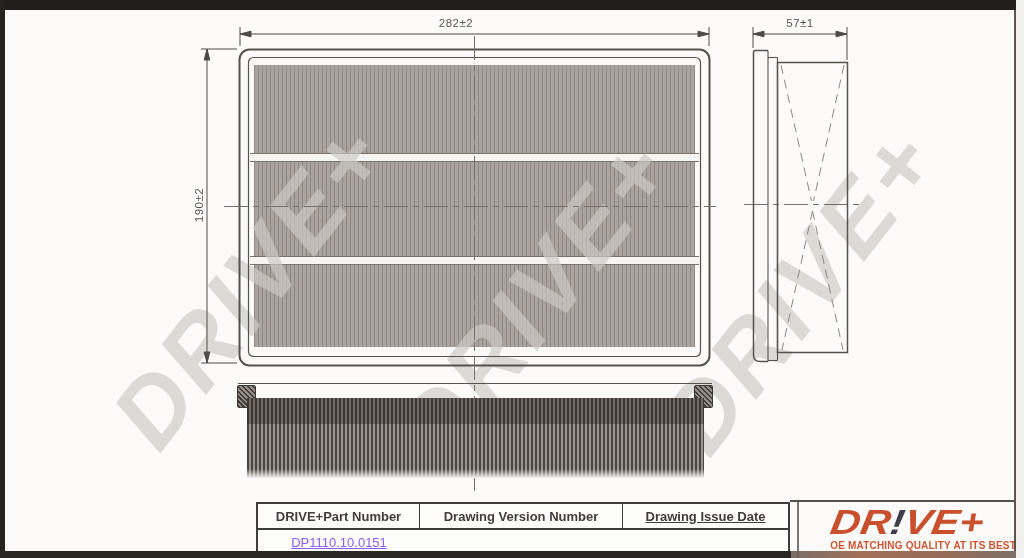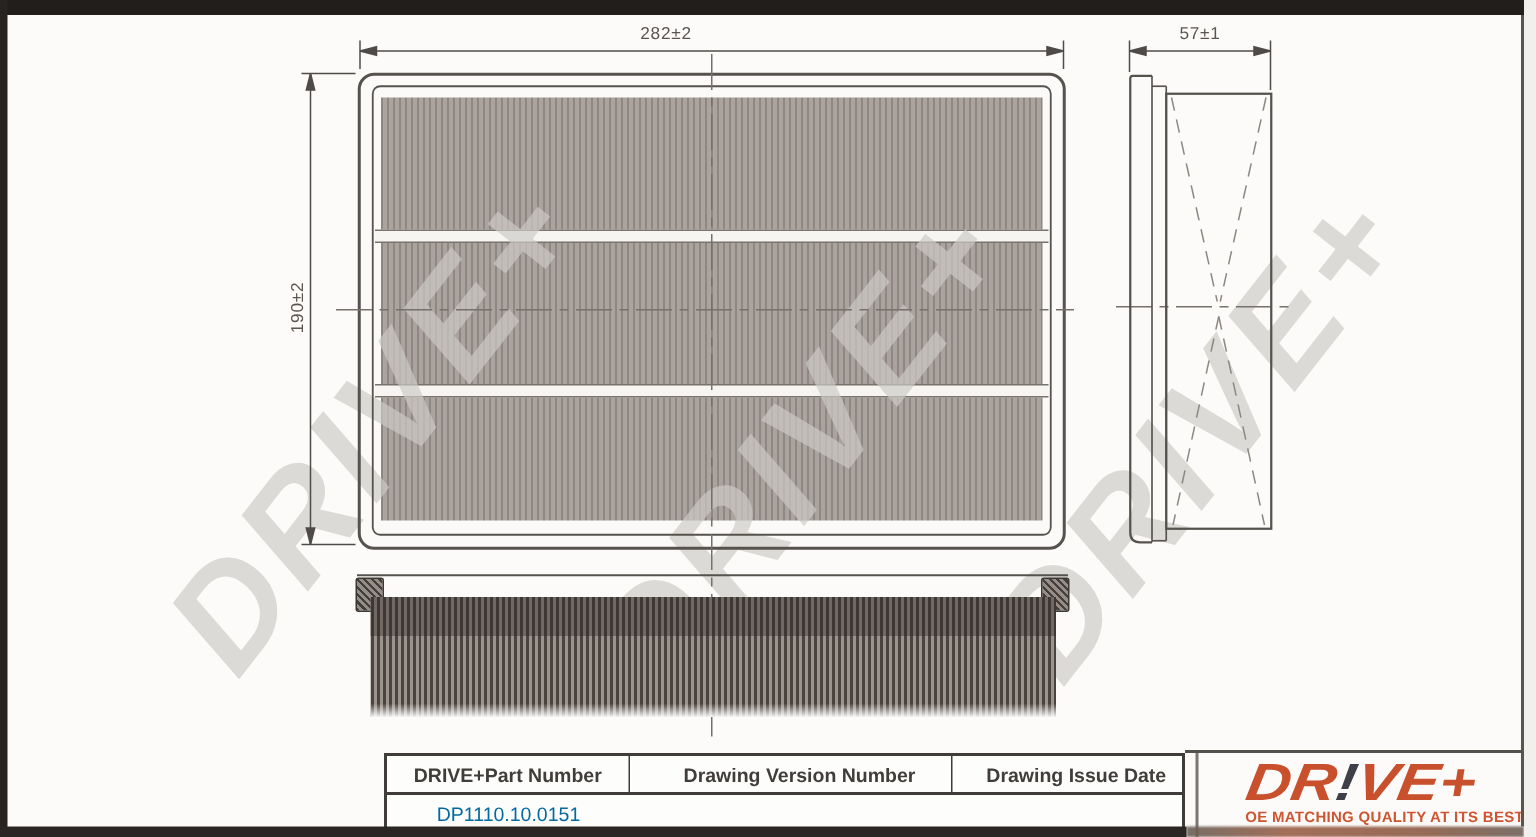--- a/index.html
+++ b/index.html
@@ -25,43 +25,43 @@
   
   .wm{z-index:2;font-style:italic;font-weight:800;font-size:96px;letter-spacing:5px;
     color:rgba(205,202,198,0.68);white-space:nowrap;pointer-events:none;}
   .wm1{left:250px;top:285px;transform:translate(-50%,-50%) rotate(-52deg);}
   .wm2{left:535px;top:300px;transform:translate(-50%,-50%) rotate(-52deg);}
   .wm3{left:800px;top:290px;transform:translate(-50%,-50%) rotate(-52deg);}
 
   
   #linework{left:0;top:0;z-index:3;}
   .dim-label{z-index:3;font-size:11.5px;color:#5a554f;text-align:center;letter-spacing:.5px;}
-  .dim-top{left:384px;top:17px;width:120px;}
+  .dim-top{left:396px;top:17px;width:120px;}
   .dim-side{left:762px;top:17px;width:76px;}
   .dim-left{left:170px;top:198px;width:60px;height:14px;transform:rotate(-90deg);}
 
   .bv-cap{top:385px;width:19px;height:23px;z-index:3;border:1px solid #3c3733;border-radius:2px;
     background:repeating-linear-gradient(45deg,#443e3a 0 1.5px,#958d87 1.5px 3.5px);}
   .bv-capL{left:237px;} .bv-capR{left:694px;}
   .bv-pleats{left:247px;top:398px;width:457px;height:80px;z-index:3;
     background:
       linear-gradient(rgba(42,36,32,.38),rgba(42,36,32,.38)) 0 0/100% 26px no-repeat,
       repeating-linear-gradient(90deg,#4a433e 0 2px,#9b938d 2px 4px);}
   .bv-pleats::after{content:"";position:absolute;left:0;bottom:0;width:100%;height:9px;
     background:linear-gradient(rgba(252,252,251,0),rgba(252,252,251,.95));}
 
   
   .tblock{left:256px;top:502px;width:534px;height:54px;z-index:4;border:2px solid #403c39;
     background:#fdfdfc;display:flex;flex-direction:column;}
   .trow{display:flex;flex:1;}
-  .trow-head{border-bottom:2px solid #403c39;font-weight:bold;color:#403d3a;gap:12px;}
-  .trow-data{color:#0369a1;text-align:right;}
+  .trow-head{border-bottom:2px solid #403c39;font-weight:bold;color:#403d3a;}
+  .trow-data{color:#8b5cf6;text-align:right;}
   .tcell{display:flex;align-items:center;justify-content:center;font-size:13px;
     border-right:1.5px solid #403c39;white-space:nowrap;}
-  .tcell:last-child{border-right:none;}
+  .tcell:last-child{border-right:none;text-decoration:underline;}
   .tc1{width:162px;} .tc2{width:203px;} .tc3{flex:1;}
 
   .logo-topline{left:790px;top:500px;width:226px;height:2px;background:#54504c;z-index:4;}
   .logo-leftline{left:797px;top:502px;width:2px;height:56px;background:#7a7672;z-index:4;}
   .logo-text{left:801px;top:503px;width:213px;height:37px;z-index:4;display:flex;
     align-items:center;justify-content:center;font-style:italic;font-weight:900;
     font-size:35px;letter-spacing:0;transform:scaleX(1.18) skewX(-8deg);
     transform-origin:center;white-space:nowrap;}
   .logo-tagline{left:797px;top:540px;width:219px;z-index:4;text-align:right;
     font-size:10px;font-weight:700;letter-spacing:.2px;white-space:nowrap;}

